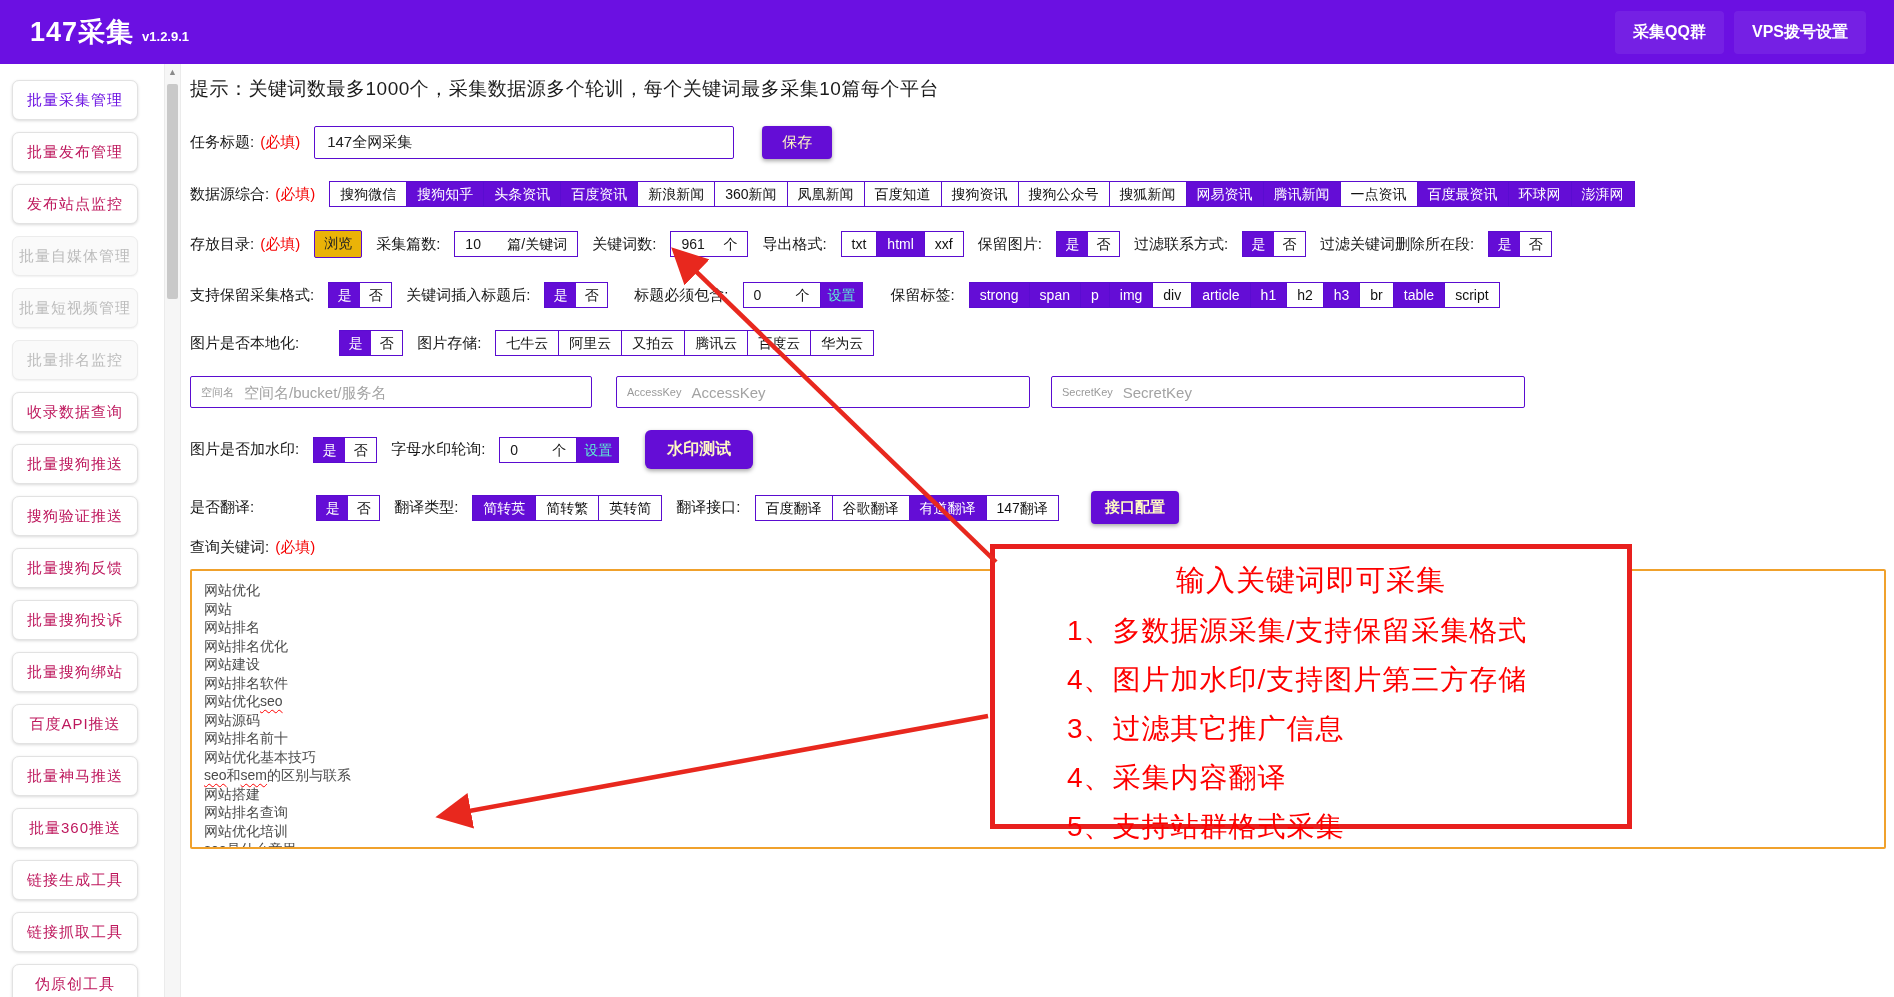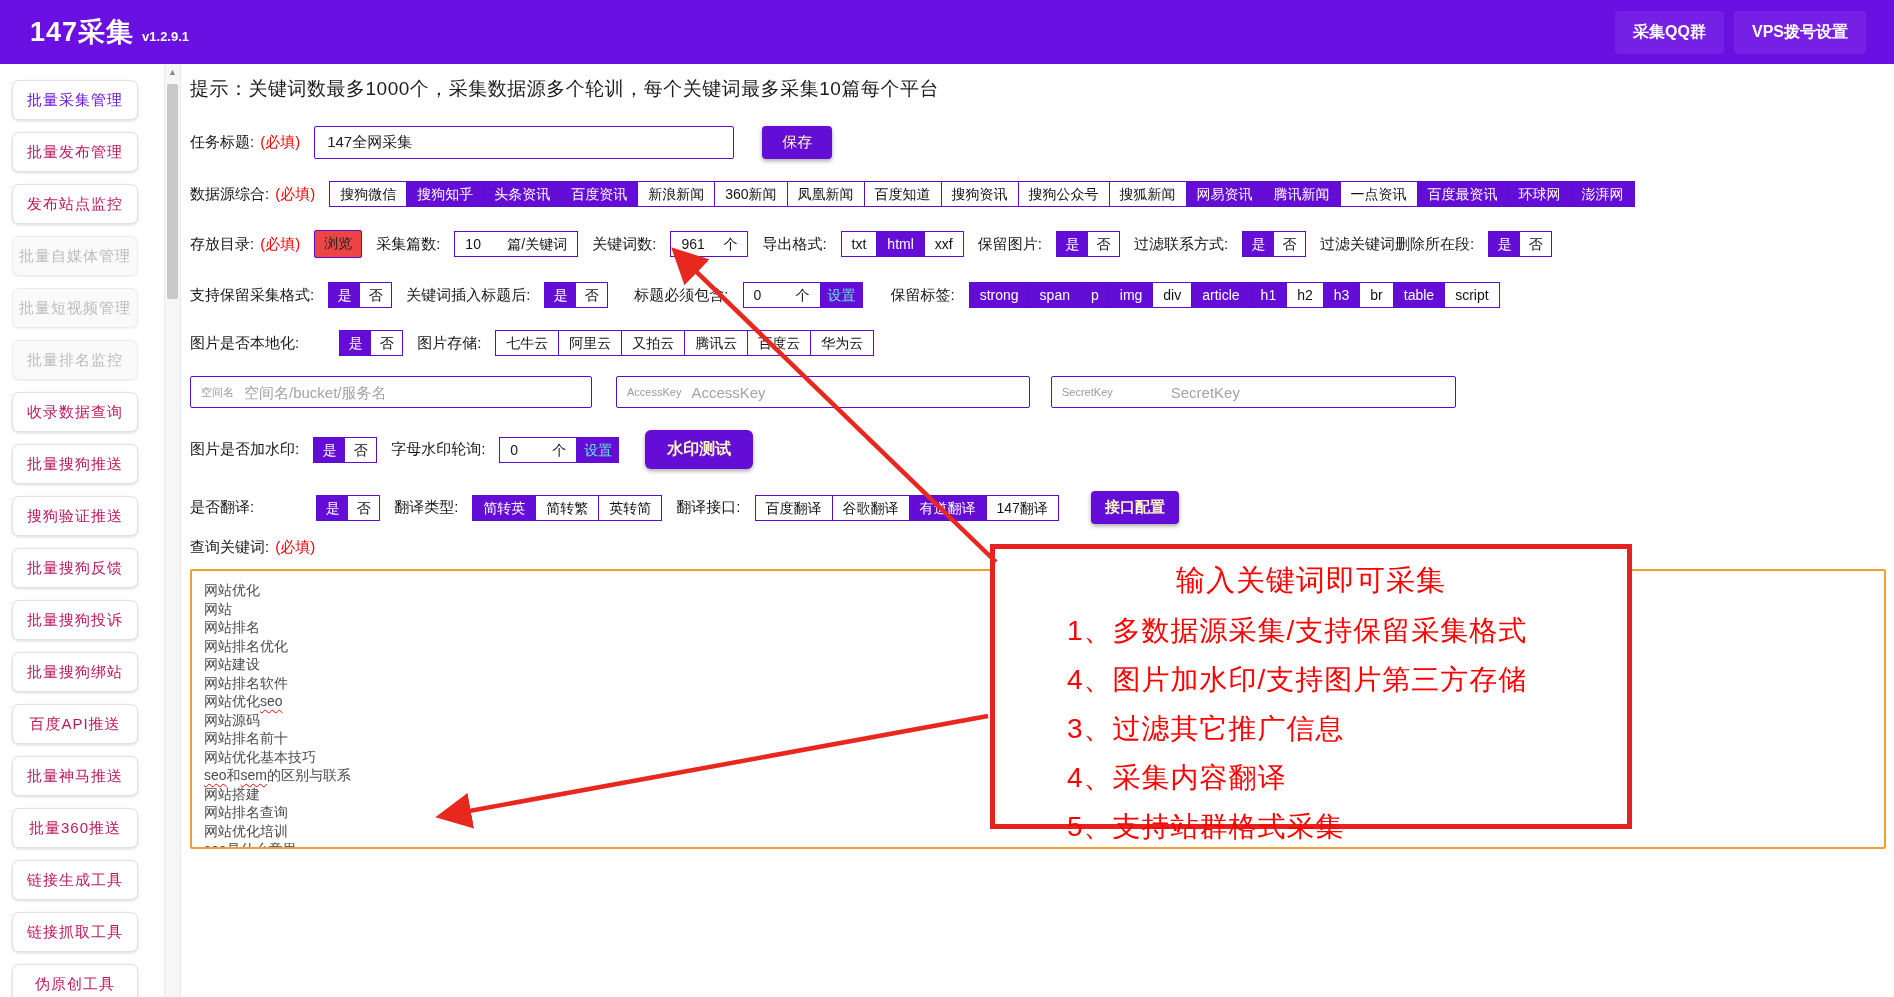--- a/index.html
+++ b/index.html
@@ -48,21 +48,21 @@
     height:33px; border:1px solid #5a0cd0; border-radius:2px; font-size:15px;
     padding:0 12px; font-family:inherit; color:#222; outline:none;
   }
   .btn {
     background:#640dd6; color:#fef9c3; border:none; border-radius:4px; cursor:pointer;
     font-family:inherit; font-size:15px; padding:7px 20px; box-shadow:0 2px 4px rgba(0,0,0,0.35);
   }
   .btn.big { padding:9px 22px; font-size:16px; border-radius:6px; font-weight:bold; }
   .btn.cfg { font-weight:bold; padding:7px 14px; }
   .btn-ghost {
-    background:#ef4444; color:#222; border:1px solid #5a0cd0; border-radius:2px;
+    background:#eab308; color:#222; border:1px solid #5a0cd0; border-radius:2px;
     font-family:inherit; font-size:14px; padding:4px 9px; cursor:pointer;
   }
   .tags { display:inline-flex; }
   .tag {
     border:1px solid #5a0cd0; background:#fff; color:#111; font-size:14px;
     padding:4px 10px; margin-left:-1px; cursor:pointer; line-height:16px;
   }
   .tag:first-child { margin-left:0; }
   .tag.sel { background:#640dd6; color:#fff; }
   .tg { display:inline-flex; border:1px solid #5a0cd0; cursor:pointer; }
@@ -81,21 +81,21 @@
   }
   .bucket {
     display:inline-flex; align-items:center; border:1px solid #5a0cd0; border-radius:2px;
     height:32px; background:#fff; padding-left:10px;
   }
   .bucket .pre { font-size:11px; color:#9a9a9a; margin-right:10px; }
   .bucket input { border:none; outline:none; font-size:15px; font-family:inherit; color:#333; width:100%; background:transparent; }
   .bucket input::placeholder { color:#a3a3a3; }
   .b1 { width:402px; margin-right:24px; }
   .b2 { width:414px; margin-right:21px; }
-  .b3 { width:405px;gap:48px; }
+  .b3 { width:474px; }
   
   .kw-area {
     margin-top:12px; height:280px; border:2px solid #f0a12c; border-radius:2px;
     padding:10px 12px; overflow:hidden; cursor:text; background:#fff;
   }
   .kw-line { font-size:14px; color:#4a4a4a; line-height:18.5px; }
   .sq { text-decoration:underline wavy #f00 1px; text-underline-offset:3px; }
   
   .anno {
     position:absolute; left:990px; top:544px; width:642px; height:285px;

